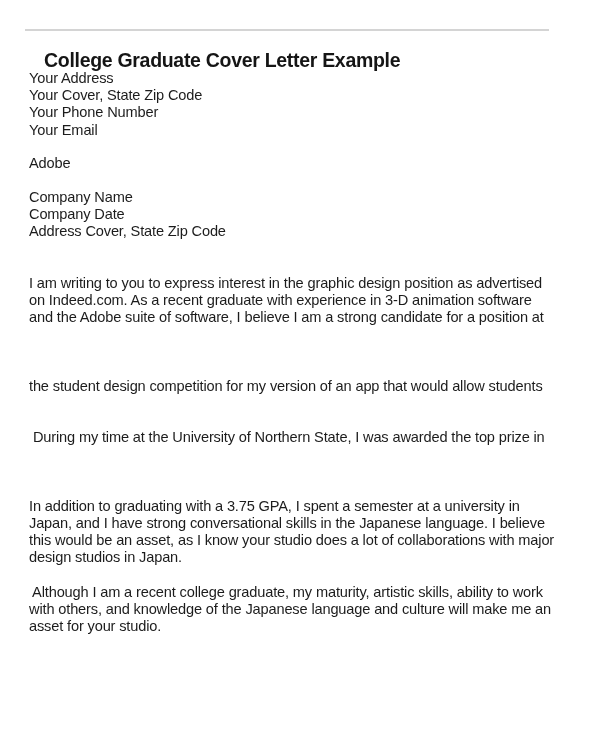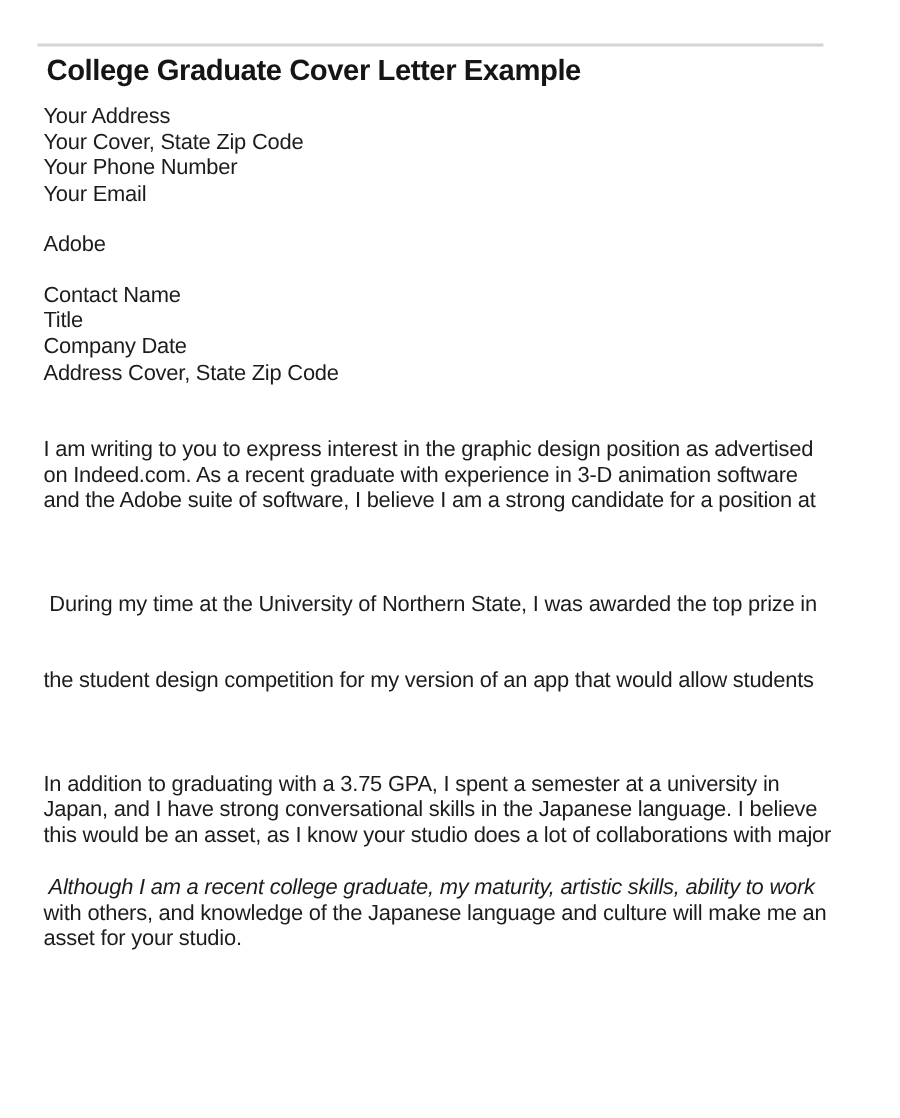--- a/index.html
+++ b/index.html
@@ -20,21 +20,21 @@
       left: 25px;
       top: 29px;
       width: 524px;
       height: 2px;
       background: #d4d4d4;
     }
     .title {
       position: absolute;
       left: 28px;
       top: 33px;
-      margin: 3px;
+      margin: 16px;
       font-size: 19.5px;
       font-weight: bold;
       letter-spacing: -0.3px;
       color: #151515;
       white-space: nowrap;
     }
     .letter {
       position: absolute;
       left: 29px;
       top: 70px;
@@ -73,54 +73,54 @@
 
     <div class="gap-sm"></div>
 
     <div class="block">
       <span class="line">Adobe</span>
     </div>
 
     <div class="gap-md"></div>
 
     <div class="block">
-      <span class="line">Contact Name</span>
-      <span class="line">Title</span>
+      <span class="line">Company Name</span>
       <span class="line">Company Date</span>
       <span class="line">Address Cover, State Zip Code</span>
     </div>
 
     <div class="gap-md"></div>
 
 
     <div class="gap-md"></div>
 
     <div class="para">
       <span class="line">I am writing to you to express interest in the graphic design position as advertised</span>
       <span class="line">on Indeed.com. As a recent graduate with experience in 3-D animation software</span>
       <span class="line">and the Adobe suite of software, I believe I am a strong candidate for a position at</span>
     </div>
 
     <div class="gap-md"></div>
 
     <div class="para" style="white-space:pre;">
+      <span class="line">the student design competition for my version of an app that would allow students</span>
       <span class="line" style="white-space:pre;"> During my time at the University of Northern State, I was awarded the top prize in</span>
-      <span class="line">the student design competition for my version of an app that would allow students</span>
     </div>
 
     <div class="gap-md"></div>
 
     <div class="para">
       <span class="line">In addition to graduating with a 3.75 GPA, I spent a semester at a university in</span>
       <span class="line">Japan, and I have strong conversational skills in the Japanese language. I believe</span>
       <span class="line">this would be an asset, as I know your studio does a lot of collaborations with major</span>
+      <span class="line">design studios in Japan.</span>
     </div>
 
     <div class="gap-md"></div>
 
     <div class="para">
-      <span class="line" style="white-space:pre;font-style:italic;"> Although I am a recent college graduate, my maturity, artistic skills, ability to work</span>
+      <span class="line" style="white-space:pre;"> Although I am a recent college graduate, my maturity, artistic skills, ability to work</span>
       <span class="line">with others, and knowledge of the Japanese language and culture will make me an</span>
       <span class="line">asset for your studio.</span>
     </div>
 
   </div>
 </div>
 
 </body></html>

